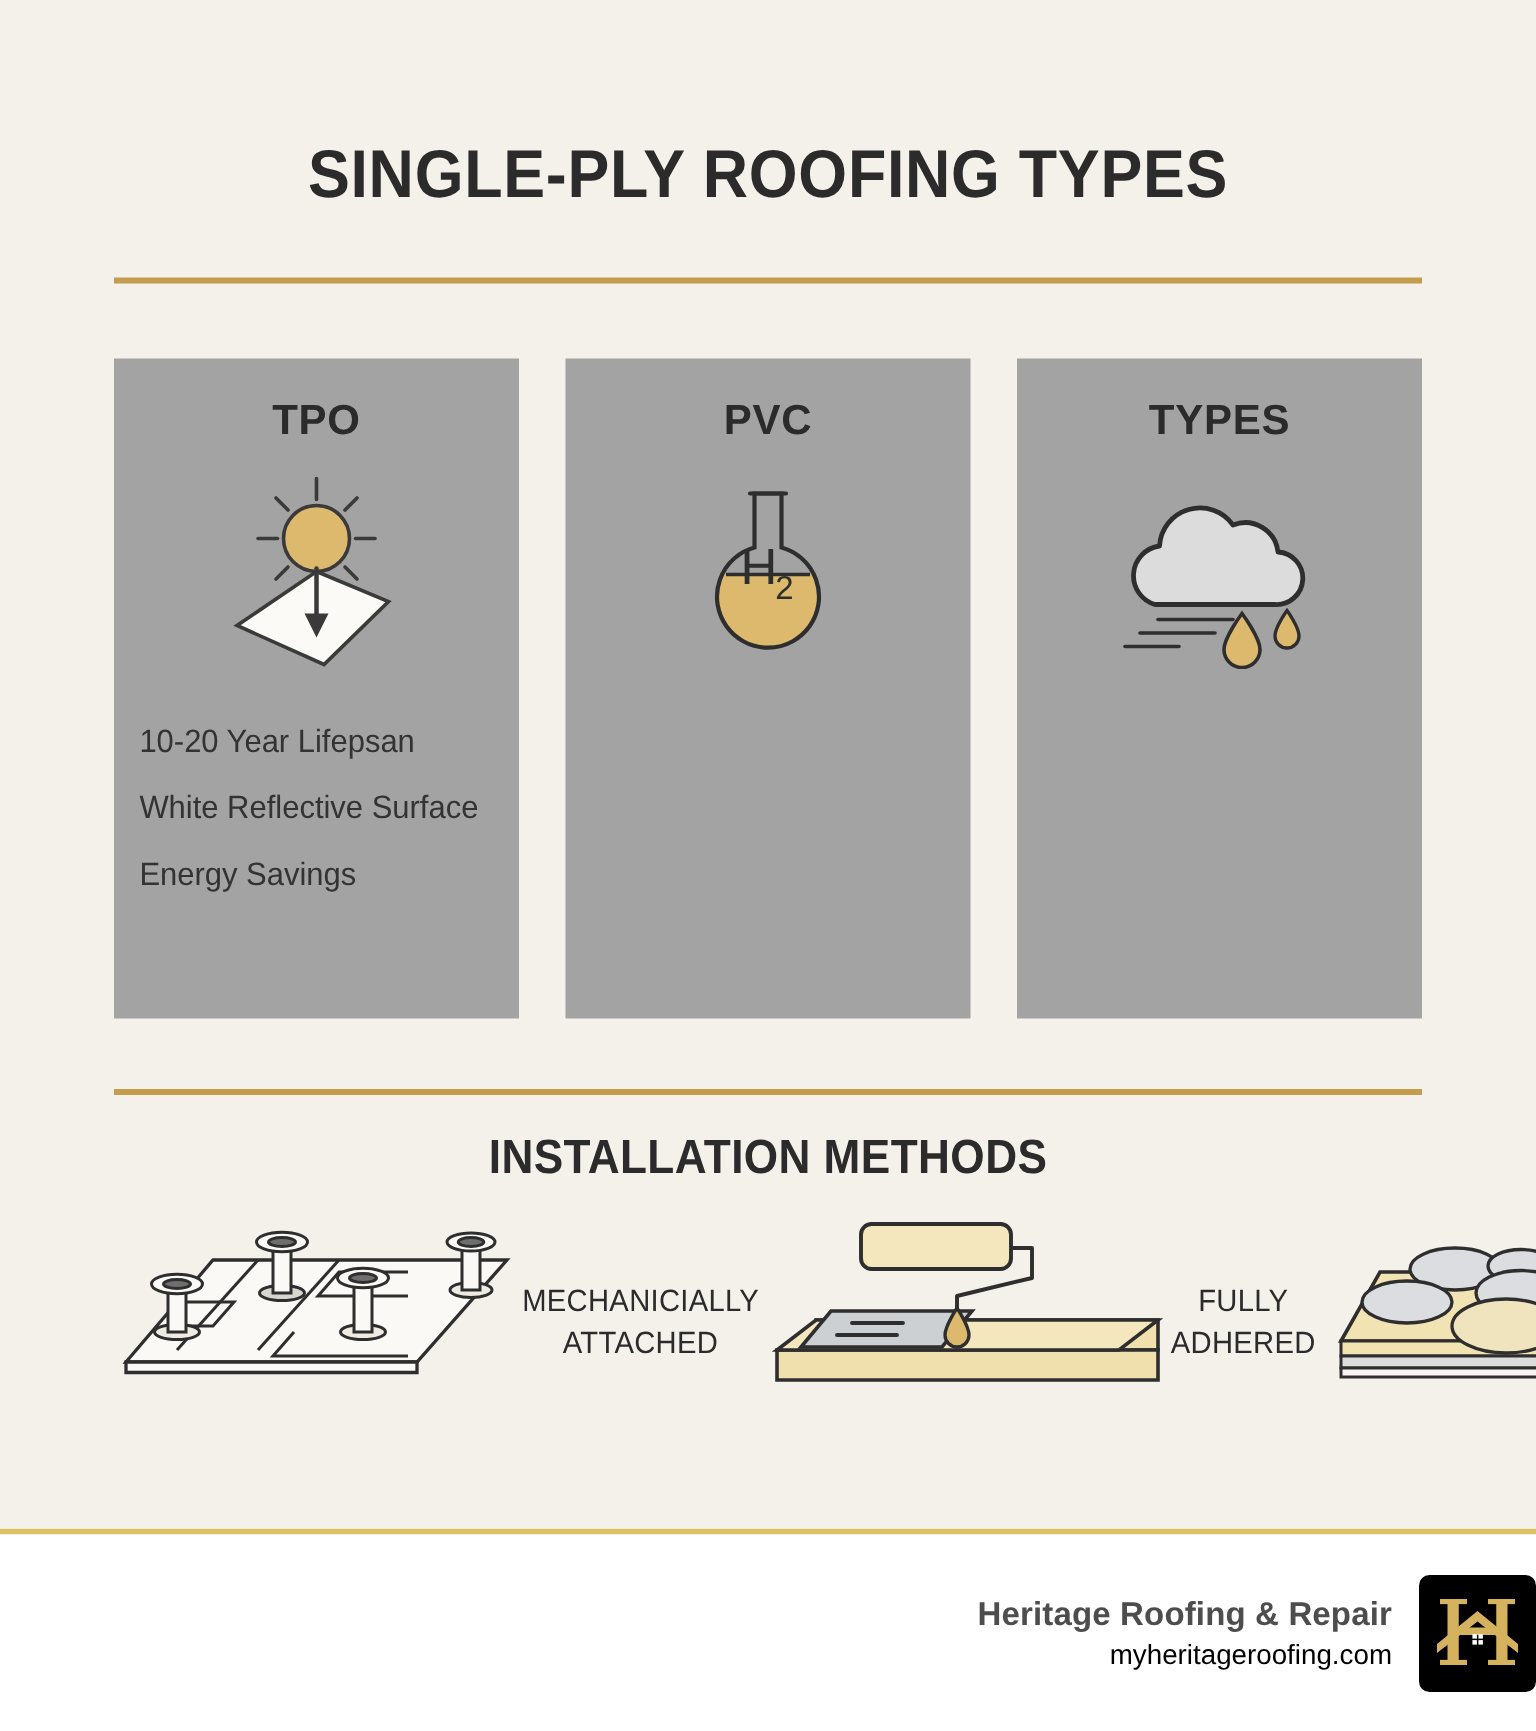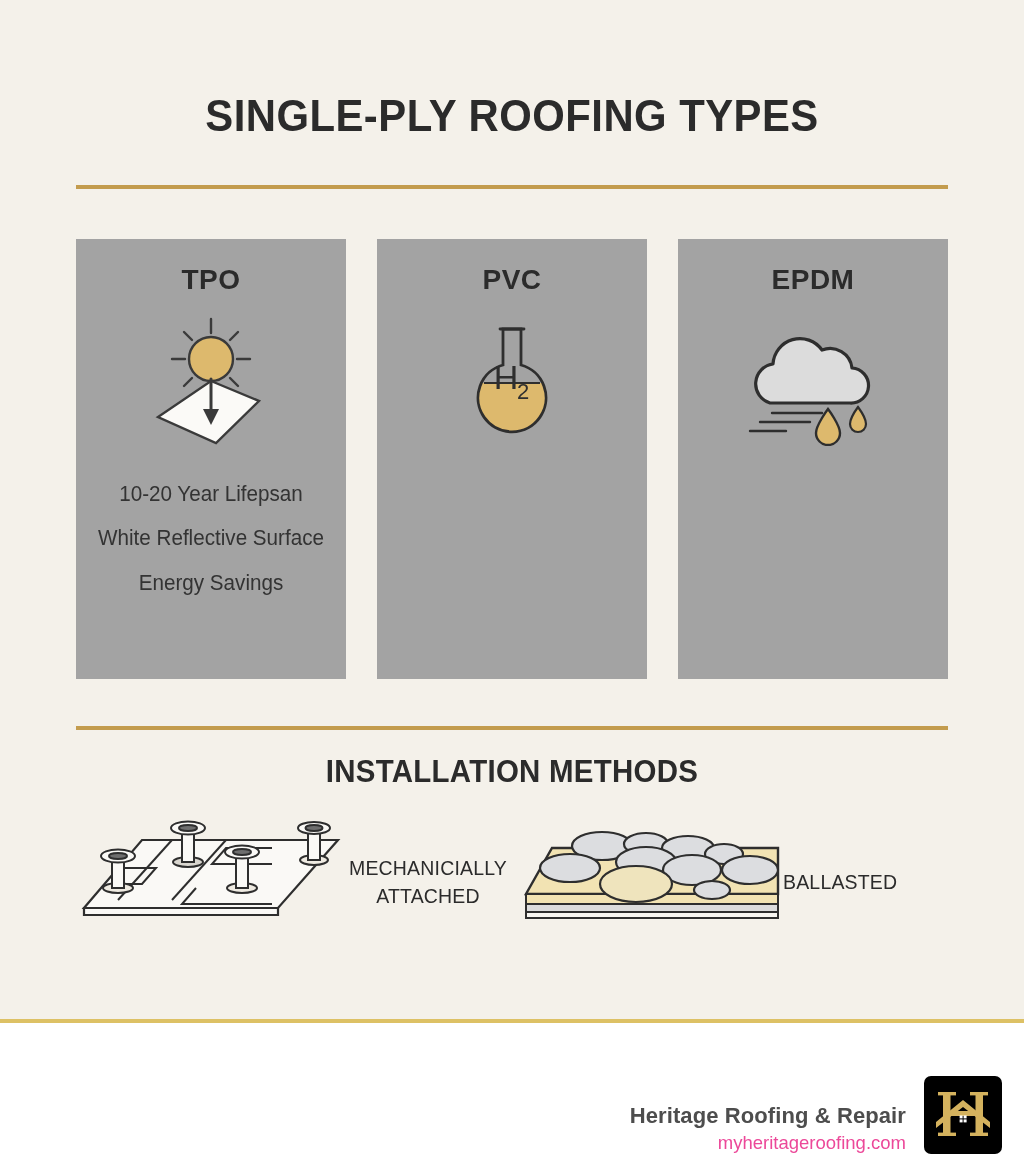--- a/index.html
+++ b/index.html
@@ -74,21 +74,21 @@
     height: 150px;
     display: flex;
     align-items: center;
     justify-content: center;
     margin-top: 12px;
   }
 
   .card-features {
     margin-top: 22px;
     width: 100%;
-    text-align: center;
+    text-align: left;
     display: flex;
     flex-direction: column;
     gap: 16px;
     padding: 0 12px;
   }
 
   .feature {
     font-size: 21.5px;
     line-height: 1.32;
     color: #333333;
@@ -147,38 +147,37 @@
   .footer-rule {
     height: 4px;
     background: #ddc165;
     width: 100%;
   }
 
   .footer {
     flex: 1;
     background: #ffffff;
     display: flex;
-    align-items: flex-end;
+    align-items: center;
     justify-content: flex-end;
-    padding-right: 22px;
     gap: 18px;
   }
 
   .footer-text { text-align: right; }
 
   .brand-name {
     font-size: 22px;
     font-weight: bold;
     color: #4d4d4d;
     letter-spacing: 0.1px;
   }
 
   .brand-url {
     font-size: 18.5px;
-    color: #ec4899;
+    color: #000000;
     margin-top: 3px;
   }
 
   .logo-box {
     width: 78px;
     height: 78px;
     background: #000000;
     border-radius: 7px;
     display: flex;
     align-items: center;
@@ -242,21 +241,21 @@
             <path d="M46,16 L46,52 A34,34 0 1 0 64,52 L64,16 Z" fill="none" stroke="#2e2e2e" stroke-width="2.8"></path>
             <line x1="43" y1="16" x2="67" y2="16" stroke="#2e2e2e" stroke-width="2.8" stroke-linecap="round"></line>
             <line x1="27" y1="70" x2="83" y2="70" stroke="#2e2e2e" stroke-width="2.2"></line>
             <text x="49" y="76" font-family="'Liberation Sans', sans-serif" font-size="34" fill="#2e2e2e" text-anchor="middle">H</text>
             <text x="66" y="86" font-family="'Liberation Sans', sans-serif" font-size="22" fill="#2e2e2e" text-anchor="middle">2</text>
           </svg>
         </div>
       </div>
 
       <div class="card">
-        <div class="card-title">EPDM</div>
+        <div class="card-title">TYPES</div>
         <div class="card-icon">
           <svg width="150" height="125" viewBox="0 0 150 125">
             <path d="M32,82 a20,20 0 0 1 3,-39 a27,27 0 0 1 49,-14 a22,22 0 0 1 30,18 a17,17 0 0 1 -2,35 Z" fill="#dcdcdc" stroke="#2e2e2e" stroke-width="3.2" stroke-linejoin="round"></path>
             <g stroke="#2e2e2e" stroke-width="2.4" stroke-linecap="round">
               <line x1="34" y1="92" x2="84" y2="92"></line>
               <line x1="22" y1="101" x2="72" y2="101"></line>
               <line x1="12" y1="110" x2="48" y2="110"></line>
             </g>
             <path d="M90,88 C90,88 78,104 78,112 a12,12 0 0 0 24,0 C102,104 90,88 90,88 Z" fill="#ddb96d" stroke="#2e2e2e" stroke-width="2.4"></path>
             <path d="M120,86 C120,86 112,97 112,103 a8,8 0 0 0 16,0 C128,97 120,86 120,86 Z" fill="#ddb96d" stroke="#2e2e2e" stroke-width="2.2"></path>
@@ -308,20 +307,38 @@
               <ellipse cx="238" cy="48" rx="14" ry="5" fill="#efebe2"></ellipse>
               <rect x="232" y="16" width="12" height="32" fill="#faf9f6"></rect>
               <ellipse cx="238" cy="16" rx="16" ry="6" fill="#faf9f6"></ellipse>
               <ellipse cx="238" cy="16" rx="8.5" ry="3" fill="#6e6e6e"></ellipse>
             </g>
           </svg>
         </div>
         <div class="method-label">MECHANICIALLY ATTACHED</div>
       </div>
 
+      <div class="method">
+        <div class="method-art">
+          <svg width="268" height="122" viewBox="0 0 268 122">
+            <polygon points="34,68 262,68 262,88 34,88" fill="#f0e0ae" stroke="#2e2e2e" stroke-width="2.4"></polygon>
+            <polygon points="8,88 262,88 262,108 8,108" fill="#f0e0ae" stroke="#2e2e2e" stroke-width="2.4"></polygon>
+            <polygon points="34,68 262,68 236,88 8,88" fill="#f4e6bd" stroke="#2e2e2e" stroke-width="2.4"></polygon>
+            <polygon points="44,62 138,62 118,86 24,86" fill="#cdd0d2" stroke="#2e2e2e" stroke-width="2.4"></polygon>
+            <g stroke="#2e2e2e" stroke-width="2.6" stroke-linecap="round">
+              <line x1="48" y1="78" x2="88" y2="78"></line>
+              <line x1="58" y1="70" x2="92" y2="70"></line>
+            </g>
+            <rect x="64" y="4" width="100" height="30" rx="7" fill="#f4e6bd" stroke="#2e2e2e" stroke-width="2.6"></rect>
+            <path d="M164,20 L178,20 L178,40 L128,52 L128,68" fill="none" stroke="#2e2e2e" stroke-width="2.6" stroke-linejoin="round"></path>
+            <path d="M128,60 C128,60 120,72 120,78 a8,8 0 0 0 16,0 C136,72 128,60 128,60 Z" fill="#ddb96d" stroke="#2e2e2e" stroke-width="2.2"></path>
+          </svg>
+        </div>
+        <div class="method-label">FULLY ADHERED</div>
+      </div>
 
       <div class="method">
         <div class="method-art">
           <svg width="268" height="122" viewBox="0 0 268 122">
             <polygon points="40,36 266,36 266,82 14,82" fill="#f2e3b3" stroke="#2e2e2e" stroke-width="2.4"></polygon>
             <polygon points="14,82 266,82 266,92 14,92" fill="#f2e3b3" stroke="#2e2e2e" stroke-width="2"></polygon>
             <polygon points="14,92 266,92 266,100 14,100" fill="#dcdcdc" stroke="#2e2e2e" stroke-width="2"></polygon>
             <polygon points="14,100 266,100 266,106 14,106" fill="#f7f5f0" stroke="#2e2e2e" stroke-width="2"></polygon>
             <g stroke="#2e2e2e" stroke-width="2.2">
               <ellipse cx="90" cy="34" rx="30" ry="14" fill="#dcdde0"></ellipse>

